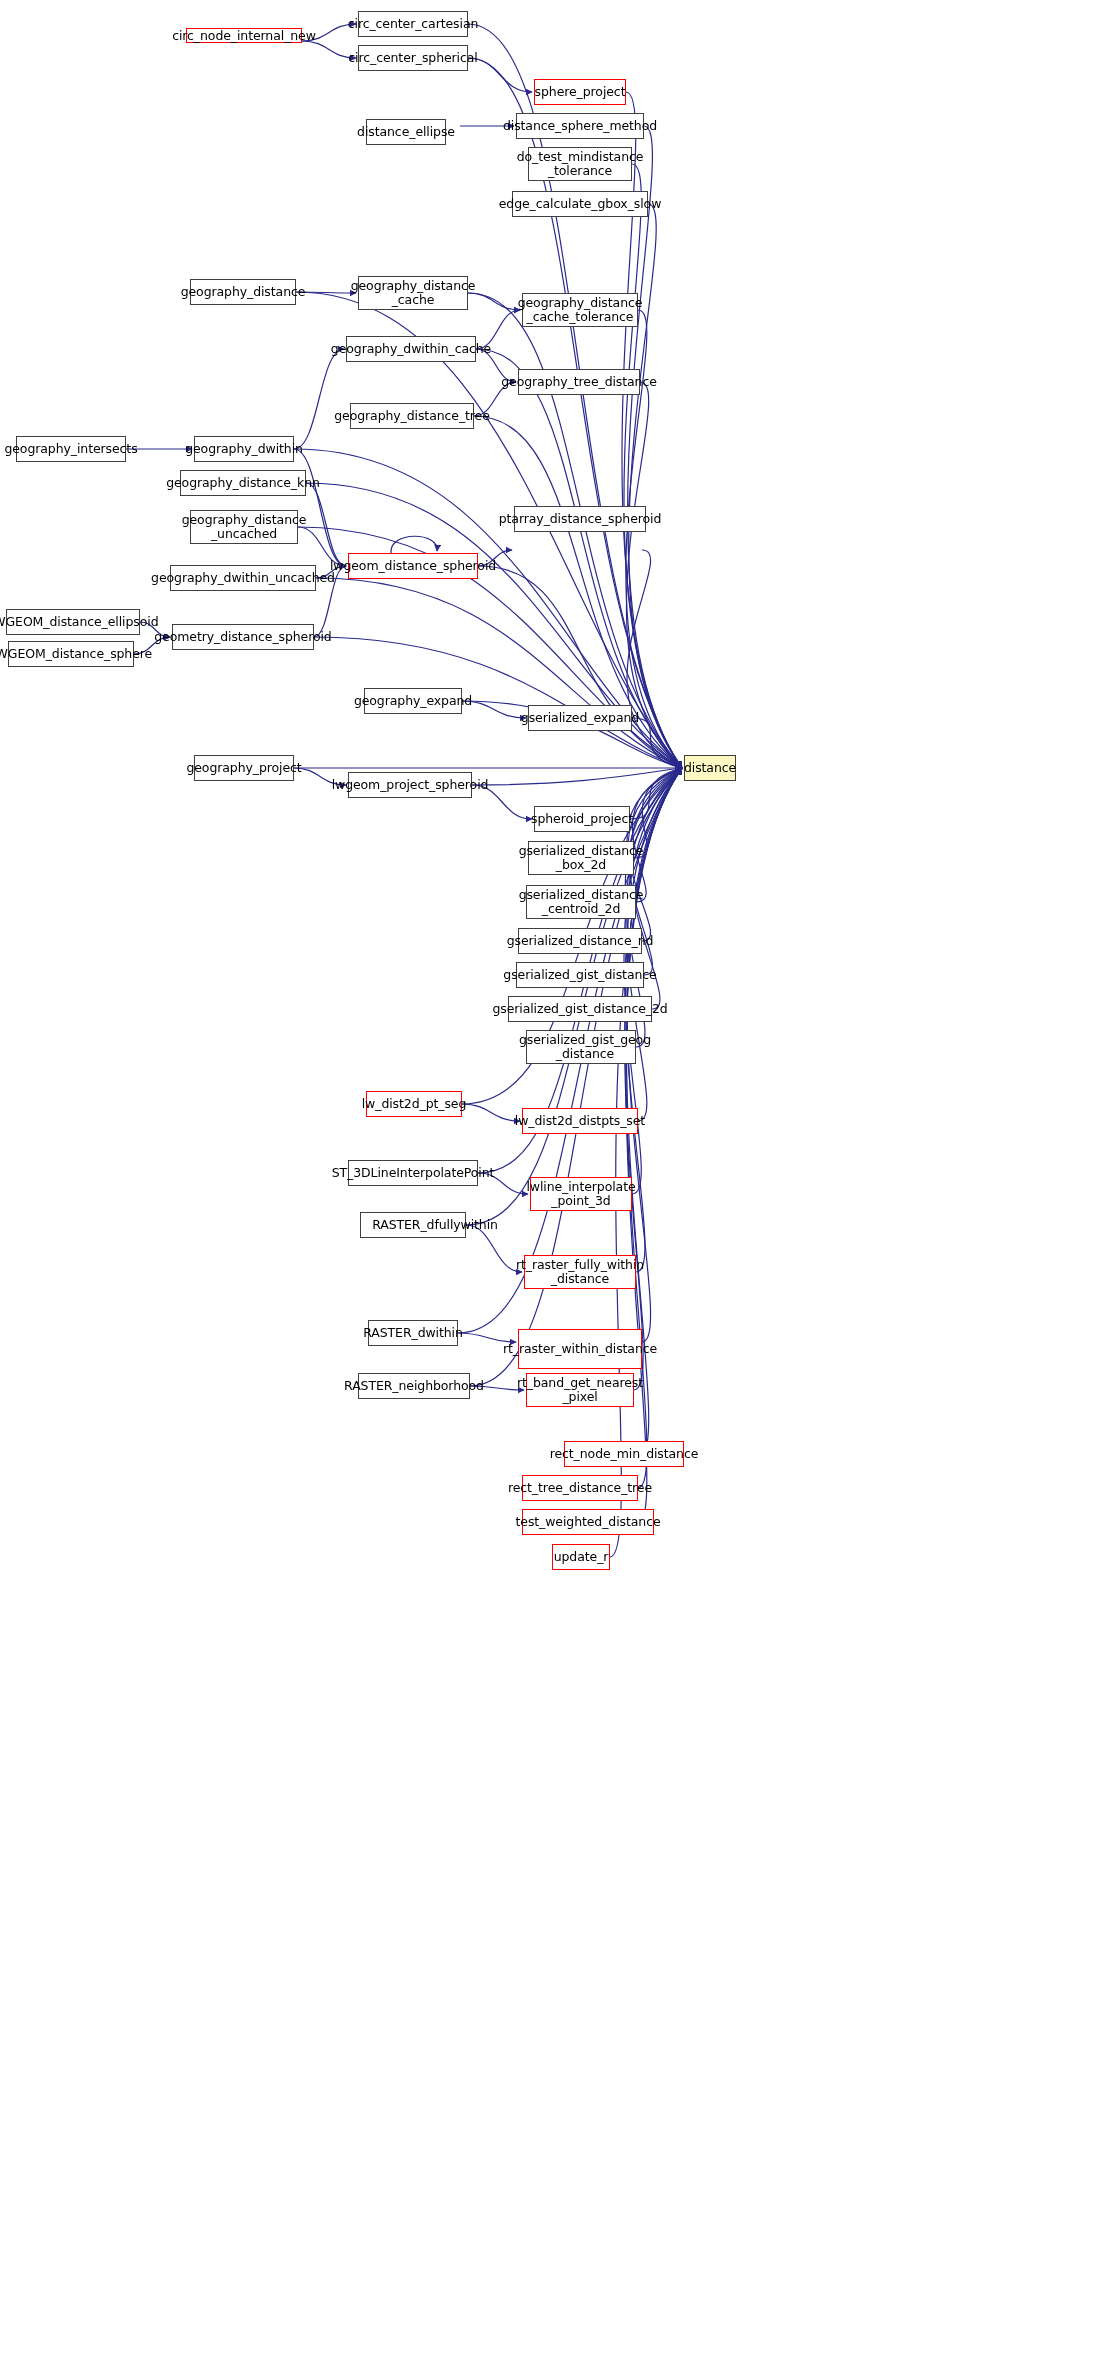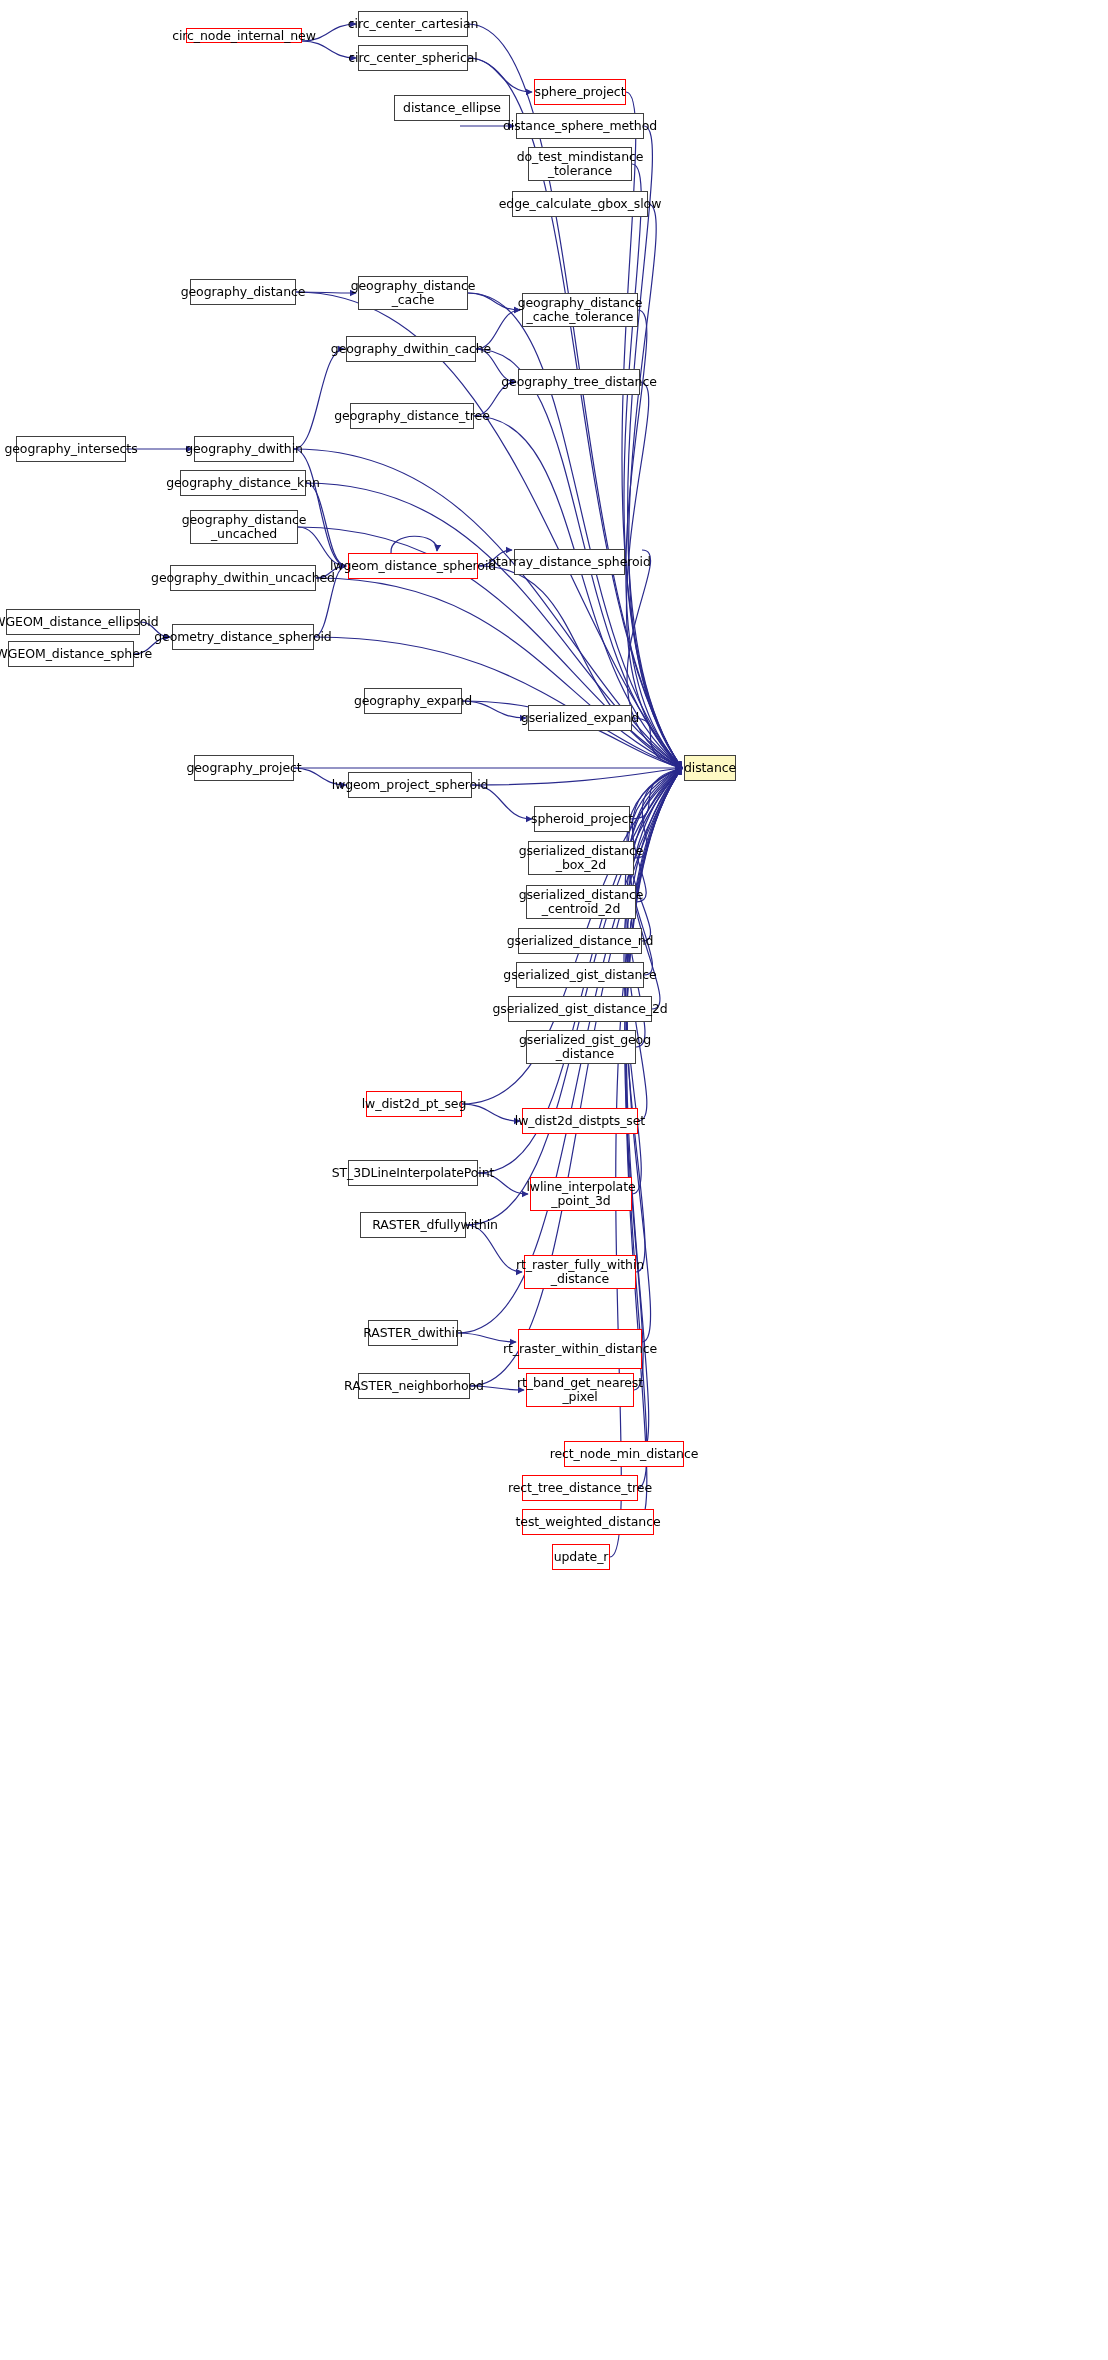--- a/index.html
+++ b/index.html
@@ -132,40 +132,40 @@
         <path marker-end="url(#arrow)" d="M 638 1488 C 678 1488, 562 938, 682 768"></path>
         <path marker-end="url(#arrow)" d="M 638 1522 C 678 1522, 562 938, 682 768"></path>
         <path marker-end="url(#arrow)" d="M 610 1557 C 650 1557, 562 938, 682 768"></path>
       </g>
   </svg>
   <div id="node-layer">
       <div class="node red" style="left: 186px; top: 28px; width: 116px; height: 15px;">circ_node_internal_new</div>
       <div class="node" style="left: 358px; top: 11px; width: 110px; height: 26px;">circ_center_cartesian</div>
       <div class="node" style="left: 358px; top: 45px; width: 110px; height: 26px;">circ_center_spherical</div>
       <div class="node red" style="left: 534px; top: 79px; width: 92px; height: 26px;">sphere_project</div>
-      <div class="node" style="left: 366px; top: 95px; width: 116px; height: 26px; margin-left: 28px;">distance_ellipse</div>
+      <div class="node" style="left: 366px; top: 119px; width: 80px; height: 26px;">distance_ellipse</div>
       <div class="node" style="left: 516px; top: 113px; width: 128px; height: 26px;">distance_sphere_method</div>
       <div class="node" style="left: 528px; top: 147px; width: 104px; height: 34px;">do_test_mindistance
 _tolerance</div>
       <div class="node" style="left: 512px; top: 191px; width: 136px; height: 26px;">edge_calculate_gbox_slow</div>
       <div class="node" style="left: 190px; top: 279px; width: 106px; height: 26px;">geography_distance</div>
       <div class="node" style="left: 358px; top: 276px; width: 110px; height: 34px;">geography_distance
 _cache</div>
       <div class="node" style="left: 522px; top: 293px; width: 116px; height: 34px;">geography_distance
 _cache_tolerance</div>
       <div class="node" style="left: 346px; top: 336px; width: 130px; height: 26px;">geography_dwithin_cache</div>
       <div class="node" style="left: 518px; top: 369px; width: 122px; height: 26px;">geography_tree_distance</div>
       <div class="node" style="left: 350px; top: 403px; width: 124px; height: 26px;">geography_distance_tree</div>
       <div class="node" style="left: 16px; top: 436px; width: 110px; height: 26px;">geography_intersects</div>
       <div class="node" style="left: 194px; top: 436px; width: 100px; height: 26px;">geography_dwithin</div>
       <div class="node" style="left: 180px; top: 470px; width: 126px; height: 26px;">geography_distance_knn</div>
       <div class="node" style="left: 190px; top: 510px; width: 108px; height: 34px;">geography_distance
 _uncached</div>
       <div class="node red" style="left: 348px; top: 553px; width: 130px; height: 26px;">lwgeom_distance_spheroid</div>
-      <div class="node" style="left: 514px; top: 549px; width: 111px; height: 26px;">ptarray_distance_spheroid</div>
+      <div class="node" style="left: 514px; top: 506px; width: 132px; height: 26px;">ptarray_distance_spheroid</div>
       <div class="node" style="left: 170px; top: 565px; width: 146px; height: 26px;">geography_dwithin_uncached</div>
       <div class="node" style="left: 6px; top: 609px; width: 134px; height: 26px;">LWGEOM_distance_ellipsoid</div>
       <div class="node" style="left: 8px; top: 641px; width: 126px; height: 26px;">LWGEOM_distance_sphere</div>
       <div class="node" style="left: 172px; top: 624px; width: 142px; height: 26px;">geometry_distance_spheroid</div>
       <div class="node" style="left: 364px; top: 688px; width: 98px; height: 26px;">geography_expand</div>
       <div class="node" style="left: 528px; top: 705px; width: 104px; height: 26px;">gserialized_expand</div>
       <div class="node target" style="left: 684px; top: 755px; width: 52px; height: 26px;">distance</div>
       <div class="node" style="left: 194px; top: 755px; width: 100px; height: 26px;">geography_project</div>
       <div class="node" style="left: 348px; top: 772px; width: 124px; height: 26px;">lwgeom_project_spheroid</div>
       <div class="node" style="left: 534px; top: 806px; width: 96px; height: 26px;">spheroid_project</div>

